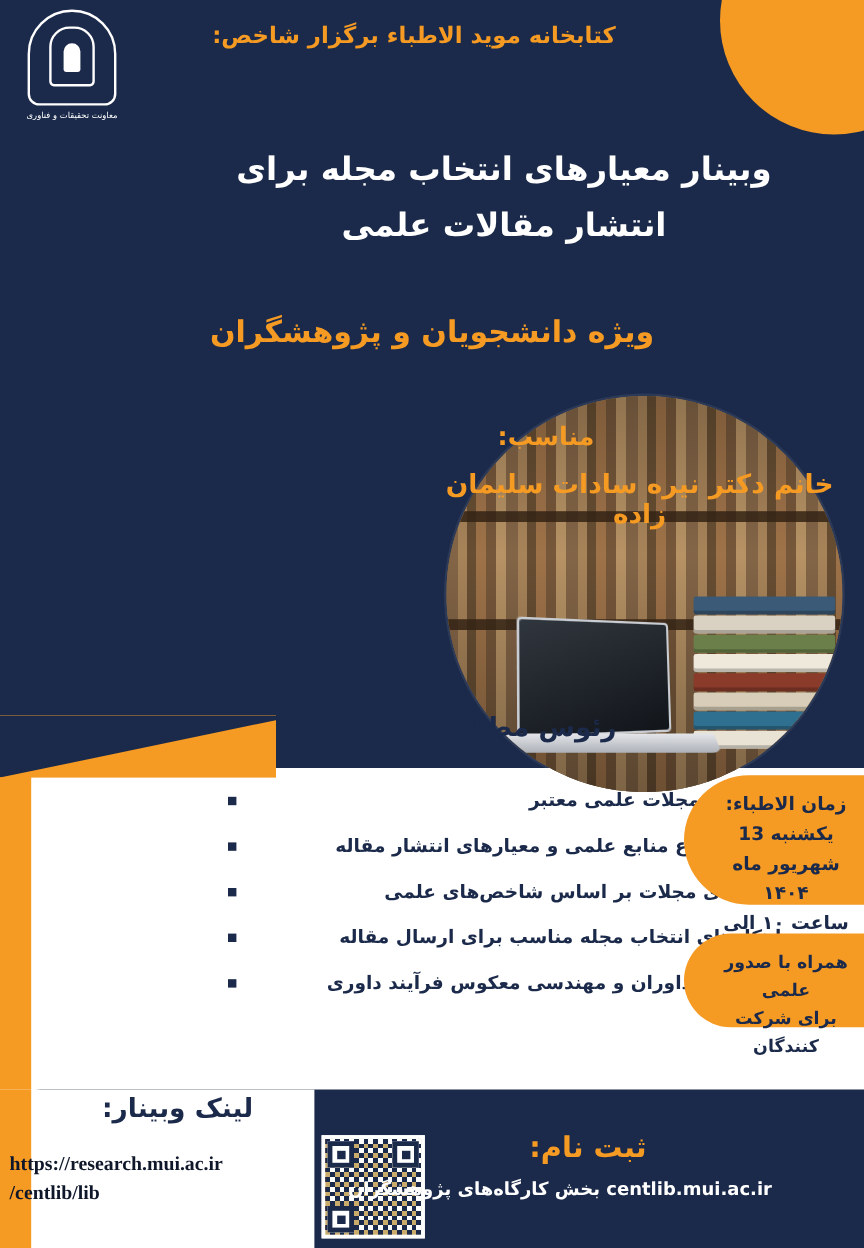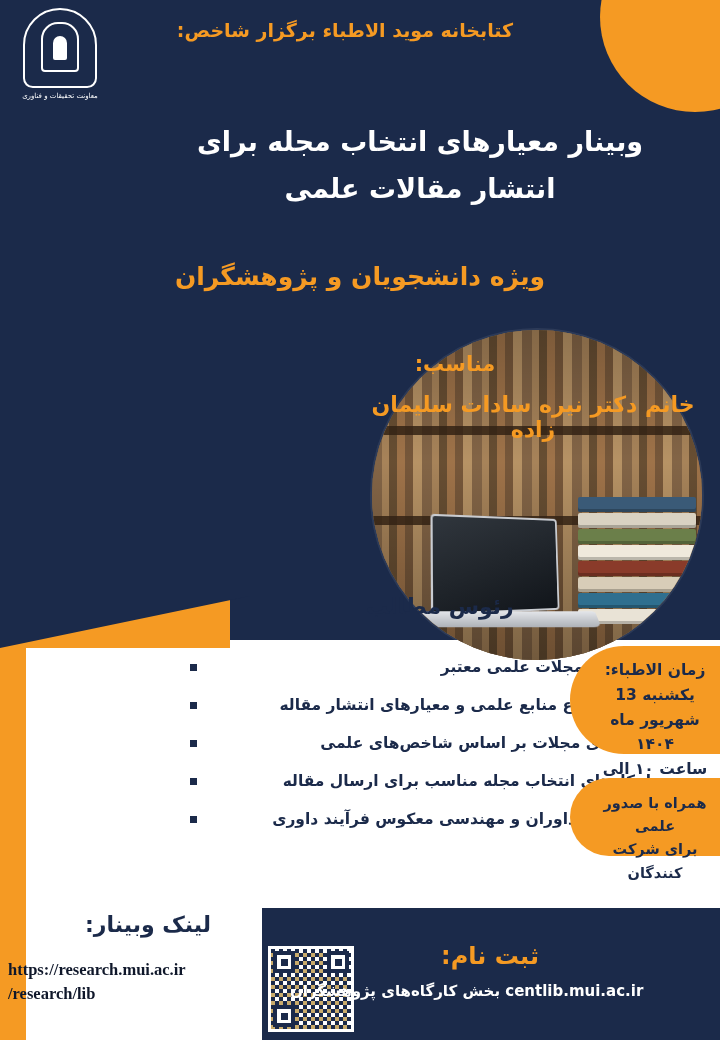--- a/index.html
+++ b/index.html
@@ -464,21 +464,21 @@
     <div>برای شرکت کنندگان</div>
   </div>
 
   <div class="bottom-navy"></div>
   <div class="bottom-white-left"></div>
   <div class="bottom-orange-strip"></div>
 
   <div class="webinar-link-label">لینک وبینار:</div>
   <div class="webinar-url">
     <div>https://research.mui.ac.ir</div>
-    <div>/research/lib</div>
+    <div>/centlib/lib</div>
   </div>
 
   <div class="qr">
     <div class="qr-eye" style="left:2px; top:2px;">
         <i></i>
       </div>
     <div class="qr-eye" style="right:2px; top:2px;">
         <i></i>
       </div>
     <div class="qr-eye" style="left:2px; bottom:2px;">

